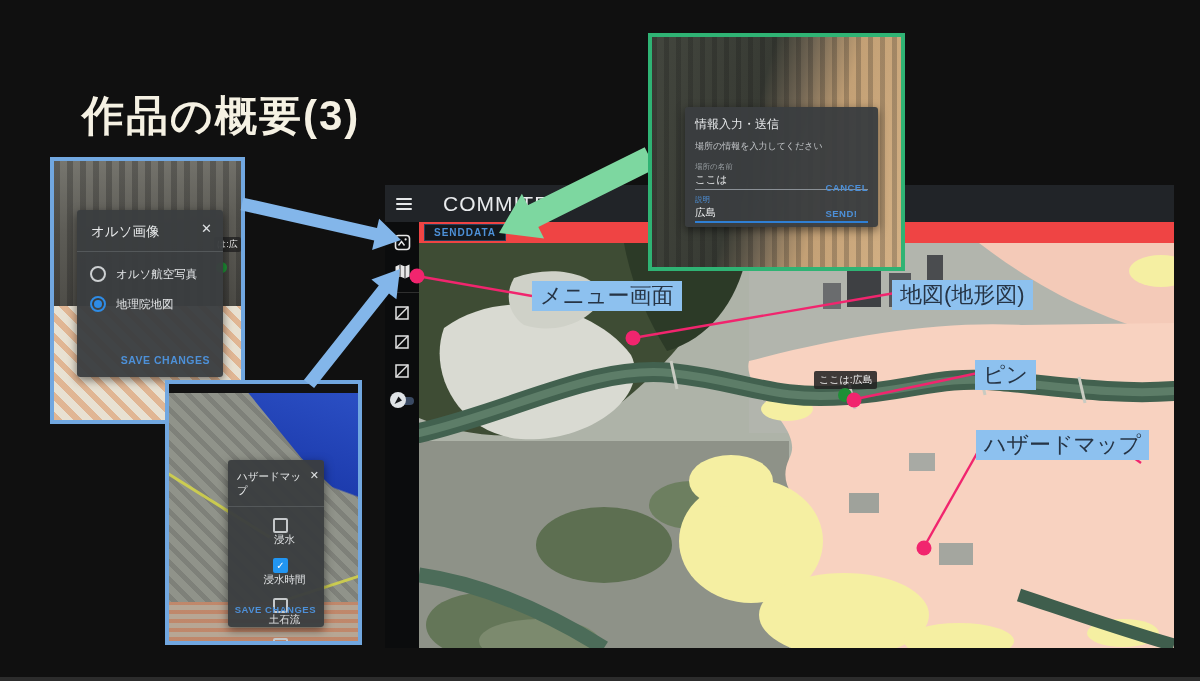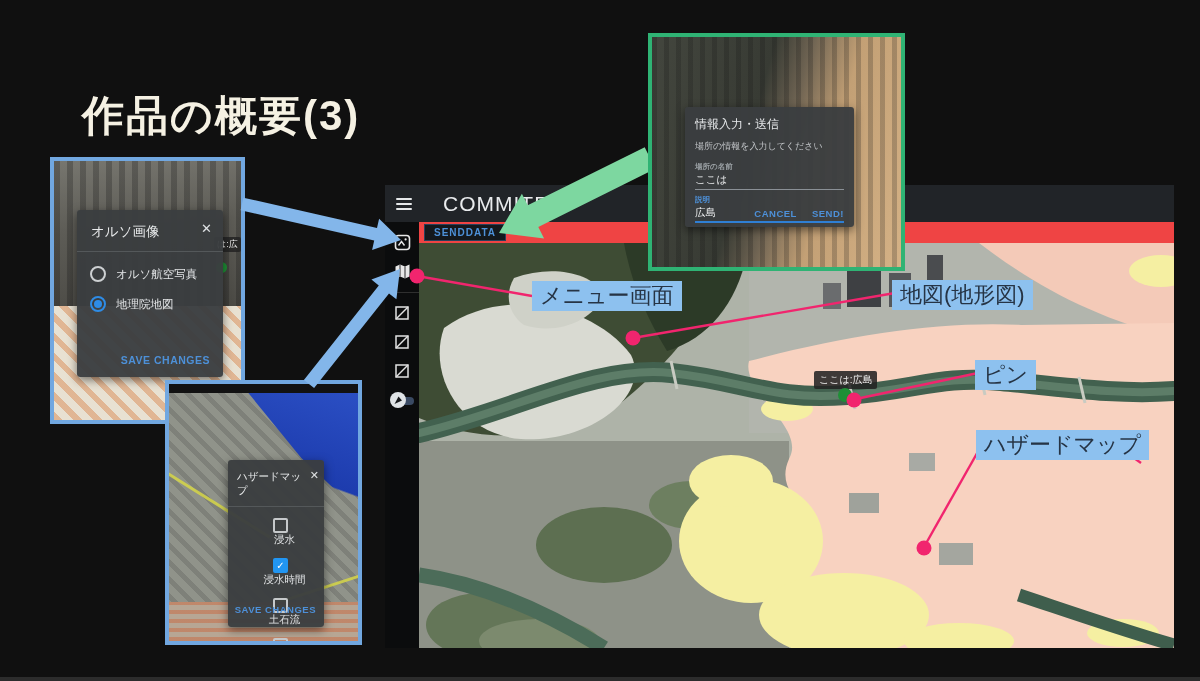--- a/index.html
+++ b/index.html
@@ -83,29 +83,29 @@
   .cb{width:11px;height:11px;border:2px solid #c6c9cb;border-radius:2px;flex:none;
       font-size:10px;line-height:11px;text-align:center;color:transparent;}
   .cb.checked{background:#2196f3;border-color:#2196f3;color:#fff;}
   .cb-label{margin-left:8px;font-size:10.5px;color:#e0e2e4;}
   .dlg2 .save-btn{font-size:9.5px;right:8px;bottom:12px;}
   
   .ig-bg{position:absolute;inset:0;
      background:linear-gradient(105deg,#43463e 0%,#383b34 40%,#6e6352 52%,#c3a075 68%,#d5b286 100%);}
   .ig-bg::after{content:"";position:absolute;inset:0;
      background:repeating-linear-gradient(90deg,rgba(20,20,20,.22) 0 5px,transparent 5px 12px);}
-  .dlg3{left:33px;top:70px;width:169px;height:120px;padding:9px 10px;box-sizing:border-box;}
+  .dlg3{left:33px;top:70px;width:193px;height:120px;padding:9px 10px;box-sizing:border-box;}
   .dlg3-title{font-size:12px;color:#e7e9eb;}
   .dlg3-sub{font-size:9px;color:#c2c5c8;margin-top:7px;}
-  .field-label{font-size:7.5px;color:#9aa0a4;margin-top:9px;font-weight:bold;}
+  .field-label{font-size:7.5px;color:#9aa0a4;margin-top:9px;}
   .field-label.blue{color:#4d90d8;margin-top:5px;}
   .field-value{font-size:10.5px;color:#eceeef;margin-top:1px;}
   .field-line{height:1px;background:#8a9096;margin-top:2px;}
   .field-line.blue{height:2px;background:#2f7fd4;margin-top:1px;}
-  .dlg3-btns{position:absolute;right:10px;bottom:8px;display:flex;gap:15px;}
+  .dlg3-btns{position:absolute;right:10px;bottom:8px;display:flex;gap:15px;flex-direction:column;}
   .dlg3-btn{font-size:9.5px;font-weight:bold;letter-spacing:.5px;color:#4d90d8;cursor:pointer;}
   
   .ov{position:absolute;left:0;top:0;width:1200px;height:681px;pointer-events:none;}
   .ov-arrows{z-index:6;}
   .ov-lines{z-index:8;}
 </style>
 </head>
 <body>
 
 <div class="slide">

